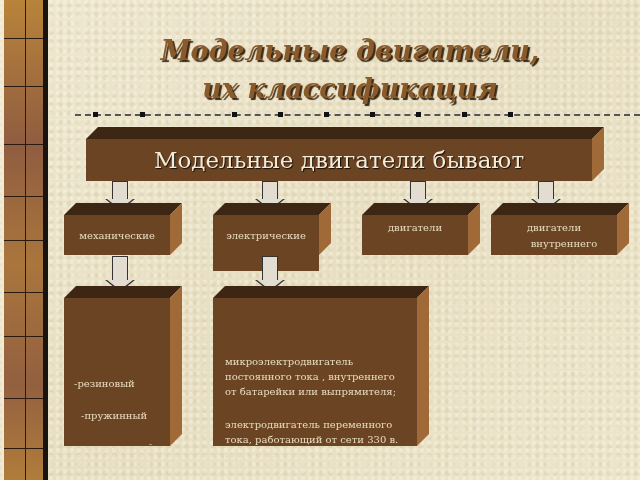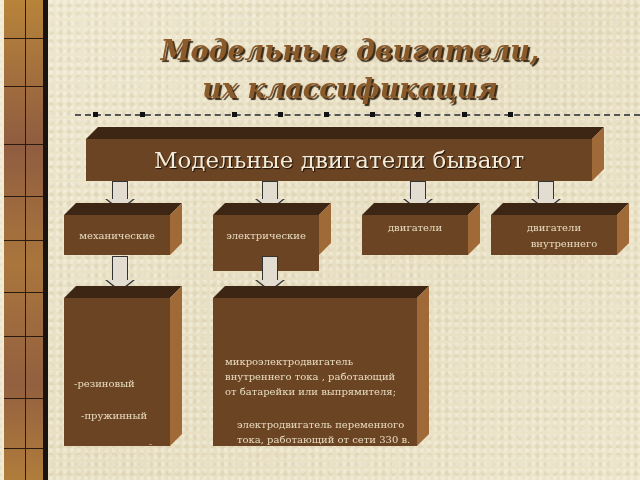--- a/index.html
+++ b/index.html
@@ -139,21 +139,21 @@
   <div class="list-text" style="left:10px;top:38px;">-резиновый</div>
   <div class="list-text" style="left:17px;top:70px;">-пружинный</div>
   <div class="list-text" style="left:10px;top:102px;font-style:italic;">- инерционный</div>
 </div>
 
 <div class="box" style="left:213px;top:298px;width:204px;height:148px;">
   <div class="top" style="width:216px;"></div>
   <div class="side" style="height:160px;"></div>
   <div class="list-text" style="left:12px;top:16px;">
     <div>микроэлектродвигатель</div>
-    <div>внутреннего тока , работающий</div>
+    <div>постоянного тока , внутреннего</div>
     <div>от батарейки или выпрямителя;</div>
   </div>
-  <div class="list-text" style="left:24px;top:79px;">
+  <div class="list-text" style="left:12px;top:79px;">
     <div>электродвигатель переменного</div>
     <div>тока, работающий от сети 330 в.</div>
     <div>или 127в.</div>
   </div>
 </div>
 
 </body></html>

